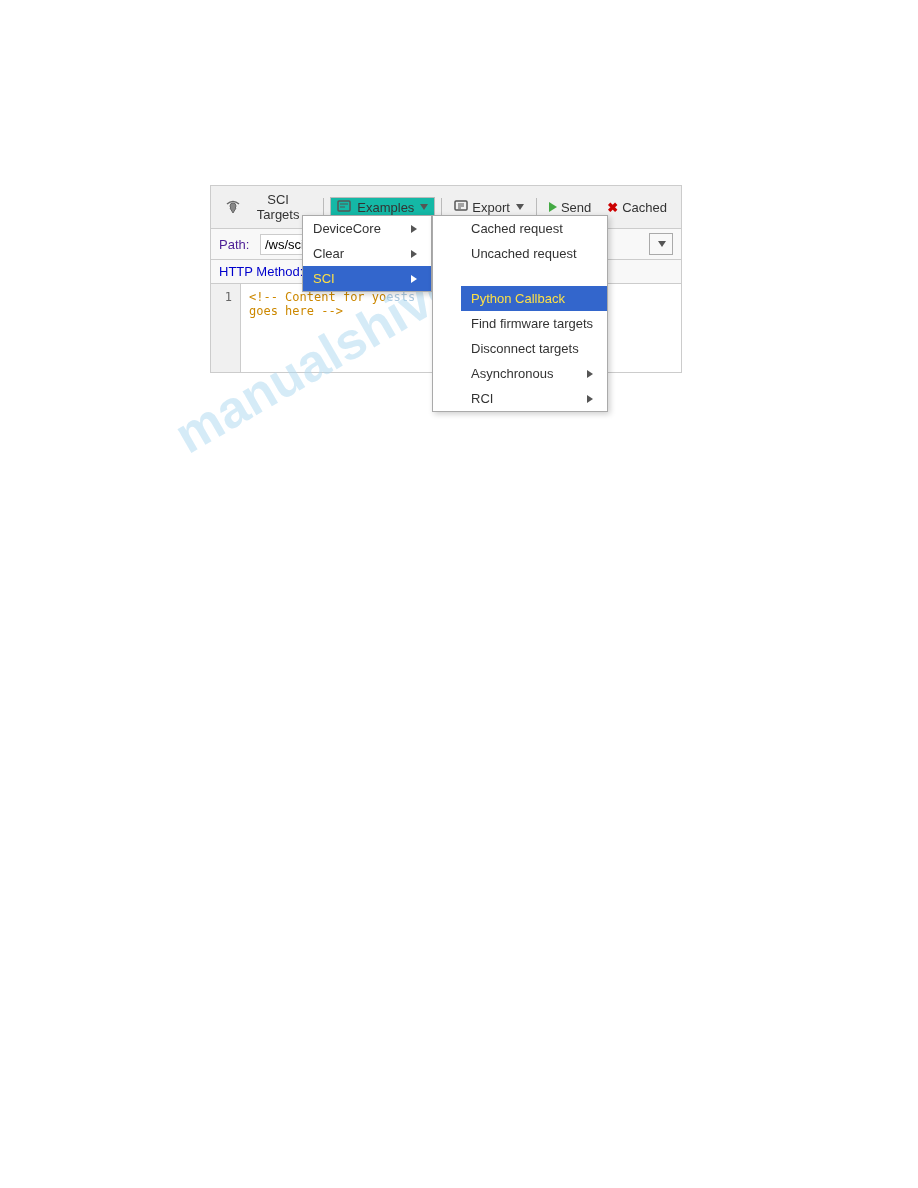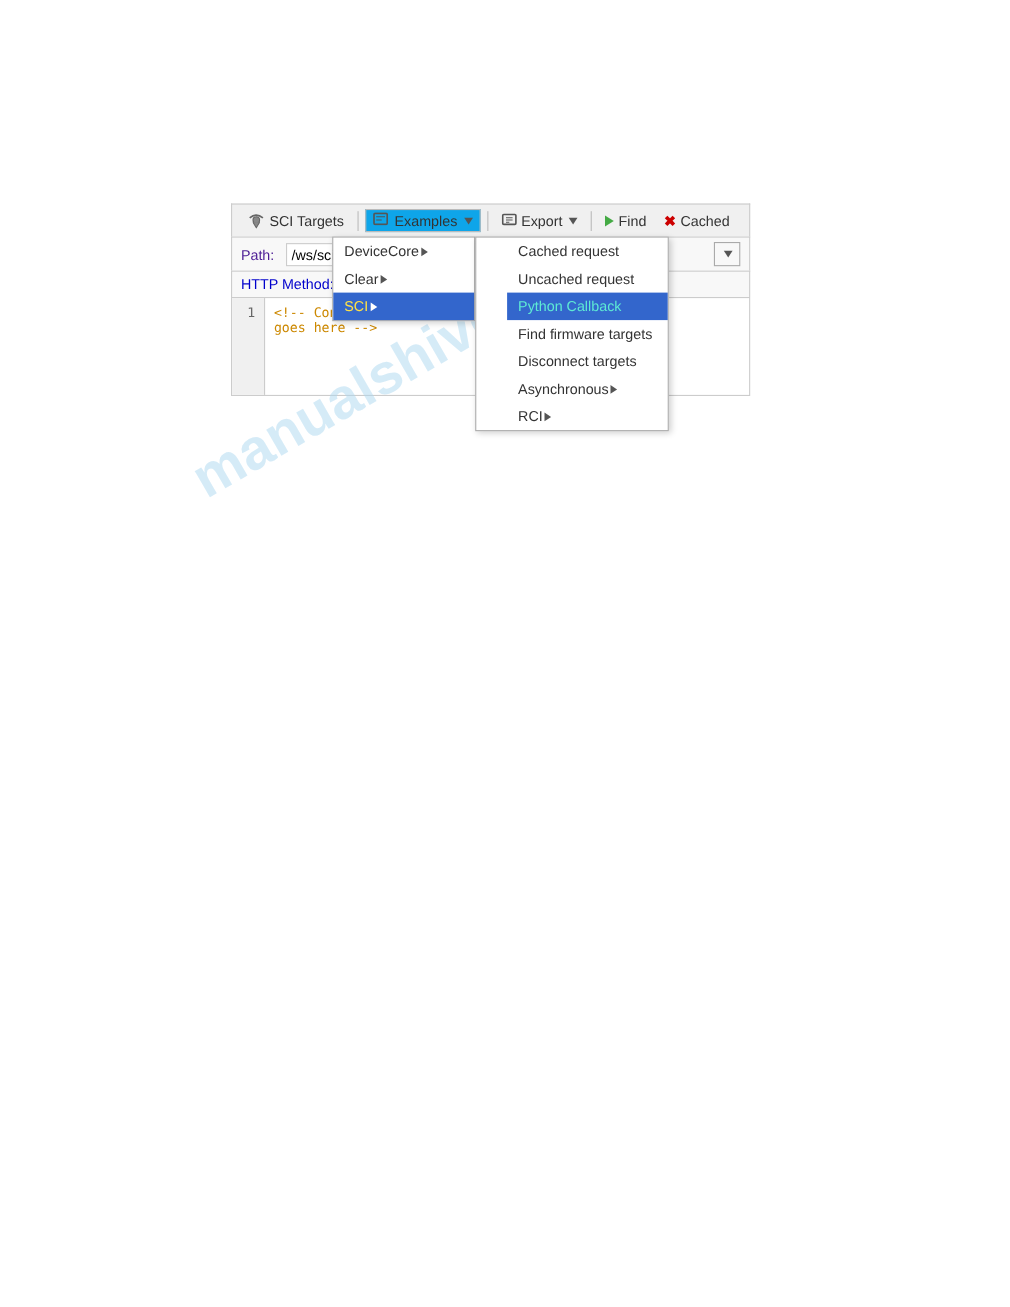--- a/index.html
+++ b/index.html
@@ -193,20 +193,21 @@
       background: white;
       border: 1px solid #aaa;
       box-shadow: 2px 2px 6px rgba(0,0,0,0.2);
       z-index: 100;
       min-width: 130px;
     }
 
     .menu-item {
       display: flex;
       align-items: center;
+      justify-content: space-between;
       padding: 5px 14px 5px 10px;
       cursor: pointer;
       font-size: 13px;
       color: #333;
       white-space: nowrap;
     }
 
     .menu-item.active {
       background: #3366cc;
       color: #fde047;
@@ -242,21 +243,21 @@
           <path d="M2,4 Q8,-1 14,4" stroke="#666" stroke-width="1.5" fill="none"></path>
           <circle cx="8" cy="6" r="3" fill="#888" stroke="#666" stroke-width="1"></circle>
           <path d="M5,8 L8,13 L11,8" fill="#888" stroke="#666" stroke-width="1"></path>
         </svg>
       </span>
       <span>SCI Targets</span>
     </button>
 
     <div class="toolbar-divider"></div>
 
-    <button class="toolbar-btn" style="background:#0ea5e9; border:1px solid #bbb;">
+    <button class="toolbar-btn" style="background:#14b8a6; border:1px solid #bbb;">
       <span style="display:inline-block; margin-right:2px;">
         <svg width="14" height="12" viewBox="0 0 14 12">
           <rect x="1" y="1" width="12" height="10" rx="1" fill="none" stroke="#555" stroke-width="1.5"></rect>
           <line x1="3" y1="4" x2="11" y2="4" stroke="#555" stroke-width="1"></line>
           <line x1="3" y1="7" x2="8" y2="7" stroke="#555" stroke-width="1"></line>
         </svg>
       </span>
       <span>Examples</span>
       <span class="arrow-down"></span>
     </button>
@@ -273,21 +274,21 @@
         </svg>
       </span>
       <span>Export</span>
       <span class="arrow-down"></span>
     </button>
 
     <div class="toolbar-divider"></div>
 
     <button class="toolbar-btn">
       <span class="send-icon"></span>
-      <span>Find</span>
+      <span>Send</span>
     </button>
 
     <button class="toolbar-btn">
       <span class="clear-icon">✖</span>
       <span>Cached</span>
     </button>
   </div>
 
   <div class="path-row">
     <span class="path-label">Path:</span>
@@ -330,21 +331,21 @@
     </div>
   </div>
 
   <div class="sci-submenu">
     <div class="menu-item">
       <span>Cached request</span>
     </div>
     <div class="menu-item">
       <span>Uncached request</span>
     </div>
-    <div class="menu-item highlighted" style="background:#3366cc;color:#5eead4;">
+    <div class="menu-item highlighted" style="background:#3366cc;color:#fde047;margin-top:20px;">
       <span>Python Callback</span>
     </div>
     <div class="menu-item">
       <span>Find firmware targets</span>
     </div>
     <div class="menu-item">
       <span>Disconnect targets</span>
     </div>
     <div class="menu-item">
       <span>Asynchronous</span>

